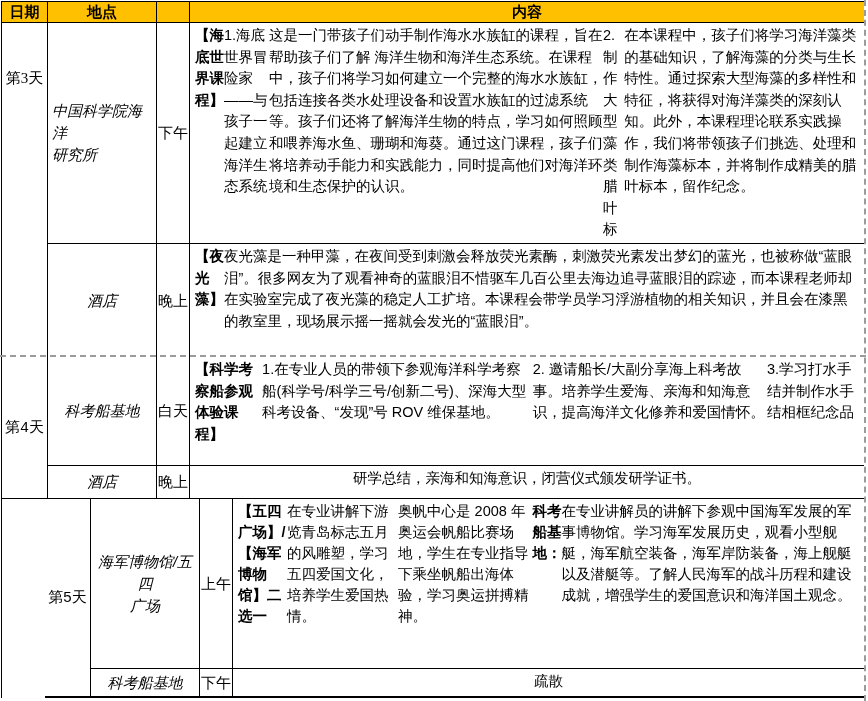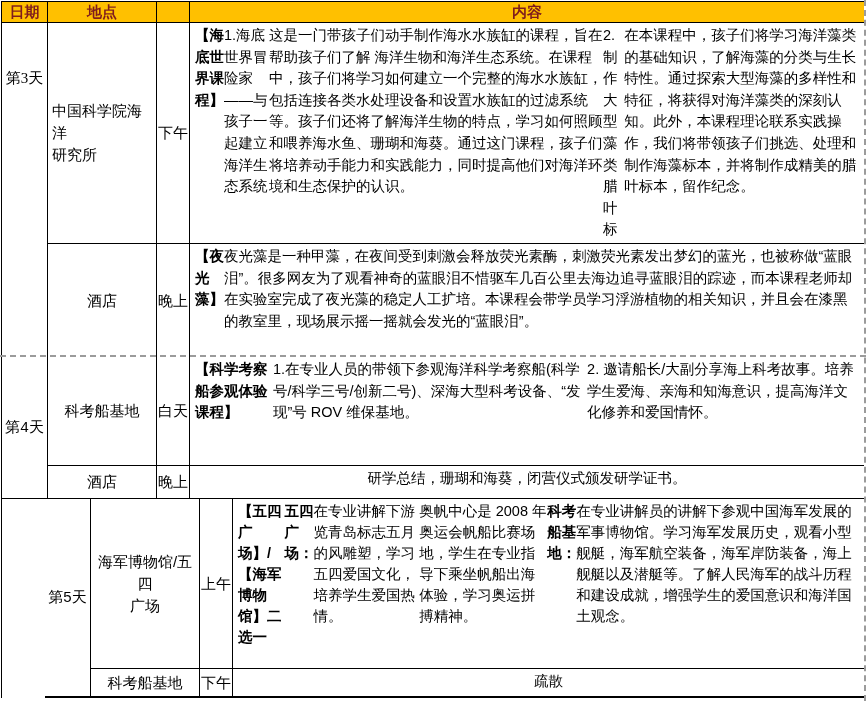--- a/index.html
+++ b/index.html
@@ -5,21 +5,21 @@
   html,body{margin:0;padding:0;}
   body{
     width:868px;height:701px;background:#ffffff;position:relative;overflow:hidden;
     font-family:"Liberation Sans","DejaVu Sans",sans-serif;color:#000;
   }
   *{box-sizing:border-box;}
   .tbl{position:absolute;left:1px;top:1px;width:863px;border-left:1px solid #000;border-top:1px solid #000;}
   
   .hrow{display:flex;height:21px;}
   .hcell{
-    background:#FFC000;color:#7f1d1d;font-weight:bold;font-size:15px;
+    background:#FFC000;color:#000000;font-weight:bold;font-size:15px;
     display:flex;align-items:center;justify-content:center;
     border-right:1px solid #000;border-bottom:1px solid #000;
   }
   .c-date{width:46px;}
   .c-loc{width:109px;}
   .c-time{width:33px;}
   .c-content{flex:1;border-right:none;}
   
   .group{display:flex;}
   .gdate{
@@ -34,21 +34,21 @@
   .g3 .gdate{border-bottom:2px solid #000;margin-left:43px;}
   .gright{flex:1;display:flex;flex-direction:column;}
   .subrow{display:flex;}
   .h-r1{height:221px;} .h-r2{height:113px;} .h-r3{height:109px;}
   .h-r4{height:33px;}  .h-r5{height:170px;} .h-r6{height:29px;}
   .loc,.time{
     display:flex;align-items:center;justify-content:center;text-align:center;
     font-size:15px;border-right:1px solid #000;border-bottom:1px solid #000;
     line-height:22px;
   }
-  .loc{width:109px;white-space:pre-line;padding:12px 2px;}
+  .loc{width:109px;white-space:pre-line;padding:12px 2px;font-style:italic;}
   .loc-left{justify-content:flex-start;text-align:left;padding-left:4px;}
   .time{width:33px;}
   .content{
     flex:1;font-size:14.5px;line-height:21.6px;padding:2px 5px 2px 5px;
     border-bottom:1px solid #000;display:flex;flex-direction:row;justify-content:center;
     overflow:hidden;
   }
   .lh21 .para{line-height:21px;}
   .nb{border-bottom:none !important;}
   .bb2{border-bottom:2px solid #000 !important;}
@@ -99,42 +99,42 @@
   <div class="group g2">
     <div class="gdate">第4天</div>
     <div class="gright">
       <div class="subrow h-r3">
         <div class="loc">科考船基地</div>
         <div class="time">白天</div>
         <div class="content">
           <p class="para b">【科学考察船参观体验课程】</p>
           <p class="para">1.在专业人员的带领下参观海洋科学考察船(科学号/科学三号/创新二号)、深海大型科考设备、“发现”号 ROV 维保基地。</p>
           <p class="para">2. 邀请船长/大副分享海上科考故事。培养学生爱海、亲海和知海意识，提高海洋文化修养和爱国情怀。</p>
+          <p class="para">3.学习打水手结并制作水手结相框纪念品</p>
         </div>
       </div>
       <div class="subrow h-r4">
         <div class="loc">酒店</div>
         <div class="time">晚上</div>
         <div class="content">
-          <p class="para">研学总结，珊瑚和海葵，闭营仪式颁发研学证书。</p>
+          <p class="para">研学总结，亲海和知海意识，闭营仪式颁发研学证书。</p>
         </div>
       </div>
     </div>
   </div>
 
   <div class="group g3">
     <div class="gdate">第5天</div>
     <div class="gright">
       <div class="subrow h-r5">
         <div class="loc">海军博物馆/五四
 广场</div>
         <div class="time">上午</div>
         <div class="content lh21">
           <p class="para b">【五四广场】/【海军博物馆】二选一</p>
-          <p class="para b">五四广场：</p>
           <p class="para">在专业讲解下游览青岛标志五月的风雕塑，学习五四爱国文化，培养学生爱国热情。</p>
           <p class="para">奥帆中心是 2008 年奥运会帆船比赛场地，学生在专业指导下乘坐帆船出海体验，学习奥运拼搏精神。</p>
           <p class="para b">科考船基地：</p>
           <p class="para">在专业讲解员的讲解下参观中国海军发展的军事博物馆。学习海军发展历史，观看小型舰艇，海军航空装备，海军岸防装备，海上舰艇以及潜艇等。了解人民海军的战斗历程和建设成就，增强学生的爱国意识和海洋国土观念。</p>
         </div>
       </div>
       <div class="subrow h-r6">
         <div class="loc bb2">科考船基地</div>
         <div class="time bb2">下午</div>
         <div class="content bb2">

